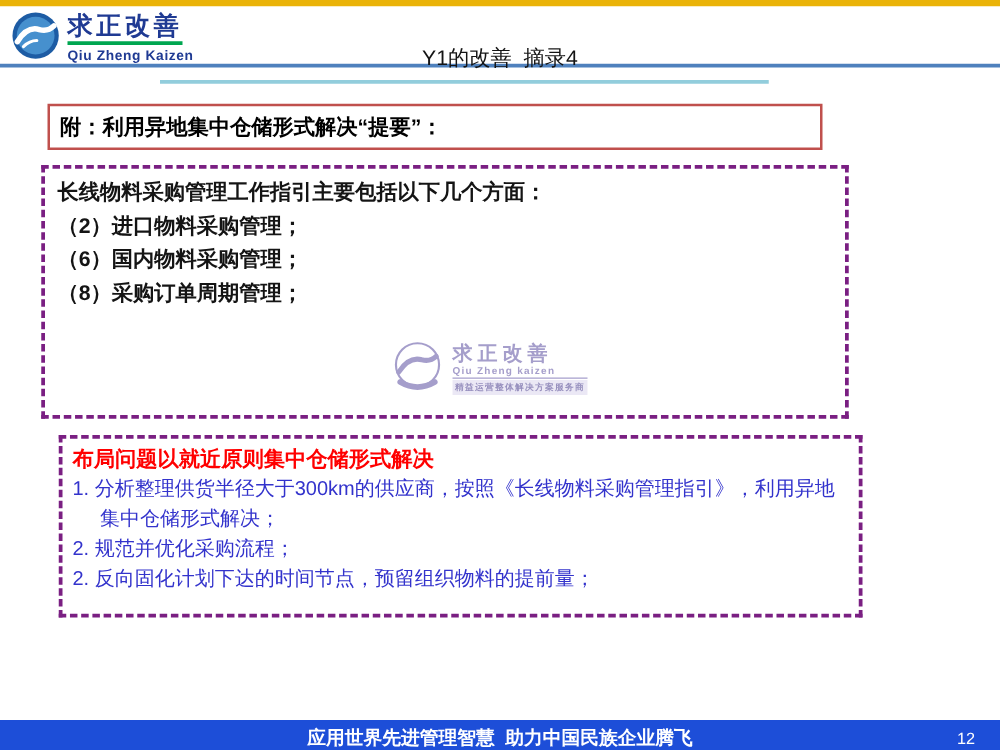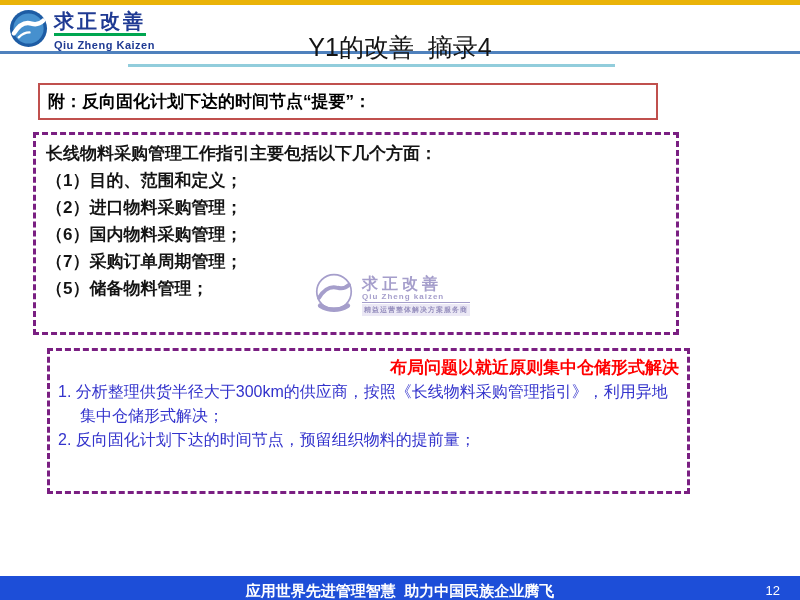--- a/index.html
+++ b/index.html
@@ -13,21 +13,21 @@
   .logo{ position:absolute; top:4px; left:9px; display:flex; align-items:flex-start; }
   .logo-badge{ width:39px; height:39px; }
   .logo-text{ margin-left:6px; padding-top:2px; }
   .logo-cn{ font-size:20px; font-weight:bold; color:#1F3A93; letter-spacing:3px; line-height:21px; white-space:pre; }
   .logo-underline{ height:3px; width:92px; background:#00A650; margin-top:1px; }
   .logo-en{ font-size:11px; font-weight:bold; color:#1F3A93; margin-top:3px; letter-spacing:0.5px; }
   .rule-dark{ position:absolute; top:46px; left:0; width:800px; height:3px; background:#4F81BD; }
   .rule-light{ position:absolute; top:59px; left:128px; width:487px; height:3px; background:#92CDDC; }
   .title{
     position:absolute; top:28px; left:0; width:100%;
-    text-align:center; font-size:25px; font-weight:400; color:#141414;
+    text-align:center; font-size:17px; font-weight:400; color:#141414;
     white-space:pre; line-height:28px;
   }
   
   .attachment-box{
     position:absolute; left:38px; top:78px; width:620px; height:37px;
     border:2px solid #C0504D; background:#ffffff;
     display:flex; align-items:center; padding-left:8px;
     font-size:17px; font-weight:bold; color:#000000;
   }
   
@@ -45,21 +45,21 @@
   .wm-badge{ width:46px; height:46px; }
   .wm-text{ margin-left:5px; padding-top:5px; }
   .wm-cn{ font-size:16px; font-weight:bold; color:#9C94C6; letter-spacing:4px; line-height:17px; white-space:pre; }
   .wm-en{ font-size:8px; font-weight:bold; color:#9C94C6; letter-spacing:1px; border-bottom:1px solid #9C94C6; padding-bottom:1px; }
   .wm-tag{ font-size:7px; color:#8c84b8; background:#e9e6f4; margin-top:1px; padding:1px 2px; letter-spacing:1px; white-space:pre; }
   
   .box2{
     position:absolute; left:47px; top:343px; width:643px; height:146px;
     border:3px dashed #7A1F82; padding:4px 8px;
   }
-  .box2-title{ text-align:right; color:#FF0000; font-weight:bold; font-size:17px; line-height:25px; }
+  .box2-title{ text-align:left; color:#FF0000; font-weight:bold; font-size:17px; line-height:25px; }
   .box2-item{ color:#3333CC; font-size:16px; line-height:24px; }
   .box2-item.hang{ padding-left:22px; text-indent:-22px; }
   
   .footer{ position:absolute; left:0; top:571px; width:800px; height:29px; background:#1d4ed8; }
   .motto{
     width:100%; text-align:center; color:#ffffff; font-weight:bold;
     font-size:15px; line-height:29px; white-space:pre;
   }
   .page-num{ position:absolute; right:20px; top:0; color:#ffffff; font-size:13px; line-height:29px; }
 </style>
@@ -81,48 +81,47 @@
     <div class="logo-text">
       <div class="logo-cn">求正改善</div>
       <div class="logo-underline"></div>
       <div class="logo-en">Qiu Zheng Kaizen</div>
     </div>
   </div>
 
   <div class="title">Y1的改善  摘录4</div>
 
   <div class="attachment-box">
-    <span>附：反向固化计划下达的时间节点“提要”：</span>
+    <span>附：利用异地集中仓储形式解决“提要”：</span>
   </div>
 
   <div class="box1">
     <div class="line">长线物料采购管理工作指引主要包括以下几个方面：</div>
-    <div class="line">（1）目的、范围和定义；</div>
     <div class="line">（2）进口物料采购管理；</div>
     <div class="line">（6）国内物料采购管理；</div>
-    <div class="line">（7）采购订单周期管理；</div>
-    <div class="line">（5）储备物料管理；</div>
+    <div class="line">（8）采购订单周期管理；</div>
 
     <div class="watermark">
       <svg class="wm-badge" viewBox="0 0 40 40">
         <circle cx="20" cy="19" r="15" fill="none" stroke="#9C94C6" stroke-width="1.5"></circle>
         <path d="M7 24 Q14 13 23 15.5 Q29 17 33 13" stroke="#9C94C6" stroke-width="3.5" fill="none" stroke-linecap="round"></path>
         <path d="M8 31 Q20 38 32 31" stroke="#9C94C6" stroke-width="4" fill="none" stroke-linecap="round"></path>
       </svg>
       <div class="wm-text">
         <div class="wm-cn">求正改善</div>
         <div class="wm-en">Qiu Zheng kaizen</div>
         <div class="wm-tag">精益运营整体解决方案服务商</div>
       </div>
     </div>
   </div>
 
   <div class="box2">
     <div class="box2-title">布局问题以就近原则集中仓储形式解决</div>
     <div class="box2-item hang">1. 分析整理供货半径大于300km的供应商，按照《长线物料采购管理指引》，利用异地集中仓储形式解决；</div>
+    <div class="box2-item">2. 规范并优化采购流程；</div>
     <div class="box2-item">2. 反向固化计划下达的时间节点，预留组织物料的提前量；</div>
   </div>
 
   <div class="footer">
     <div class="motto">应用世界先进管理智慧  助力中国民族企业腾飞</div>
     <div class="page-num">12</div>
   </div>
 
 </div>
 

